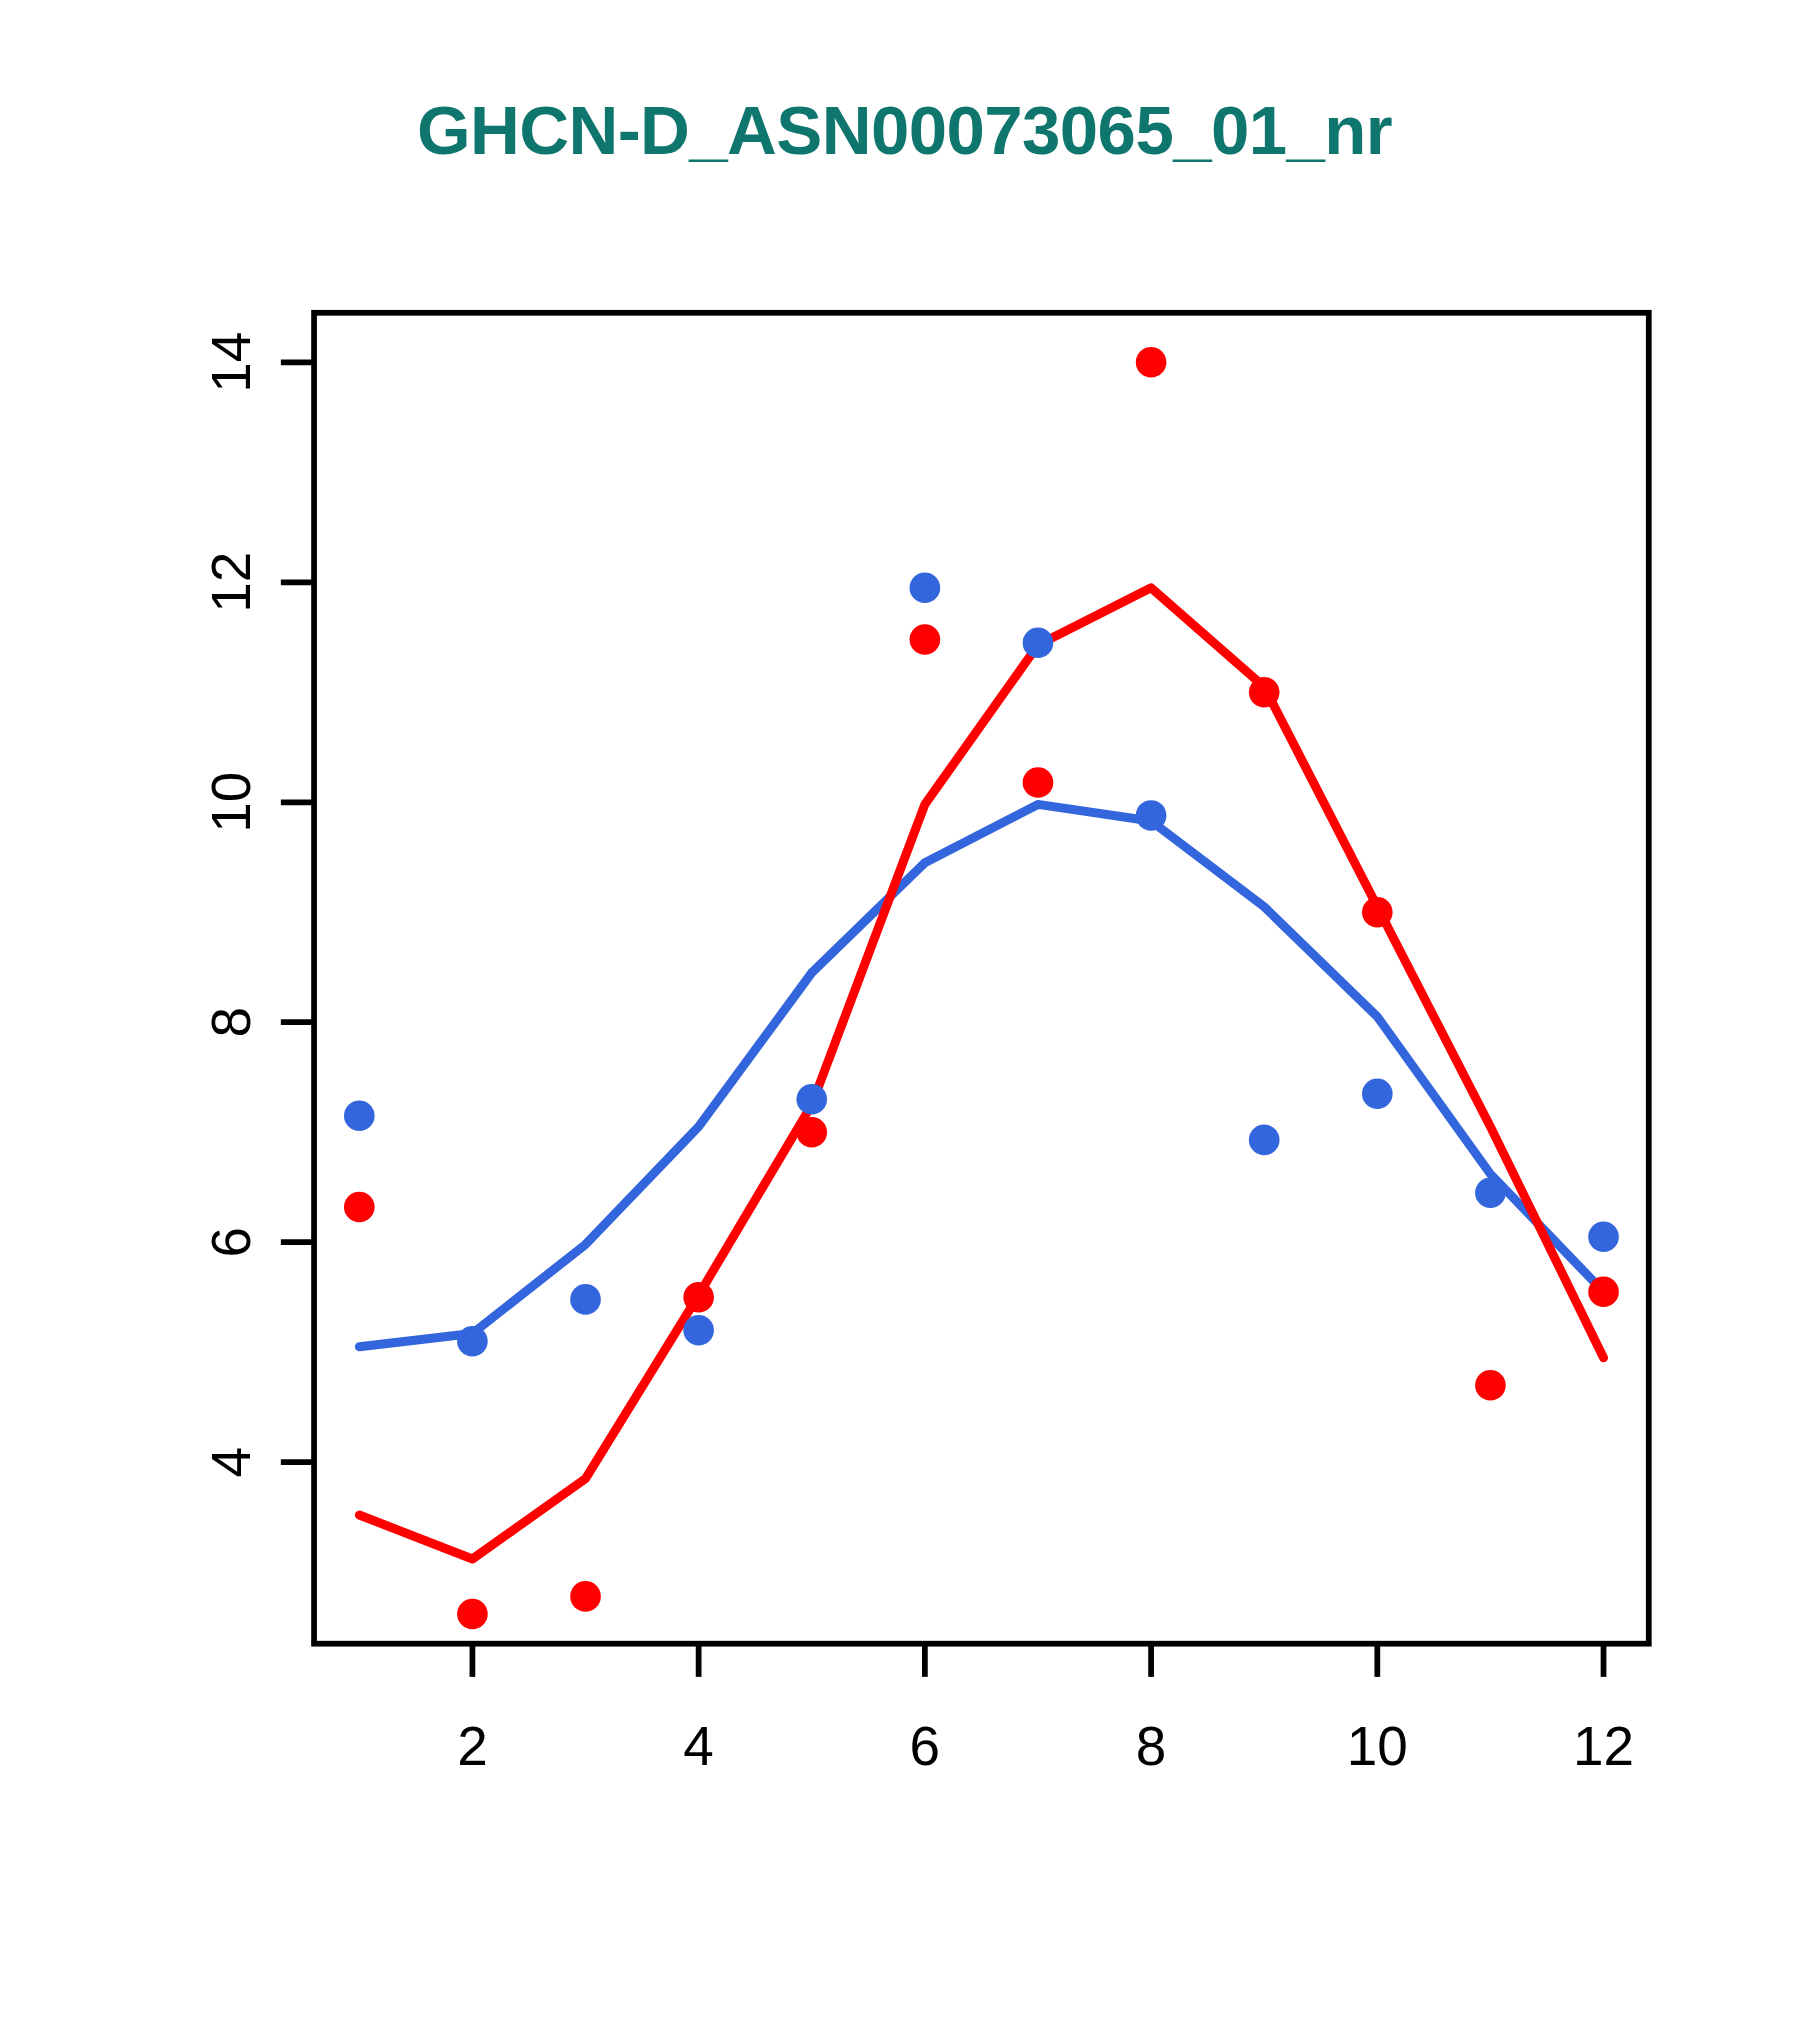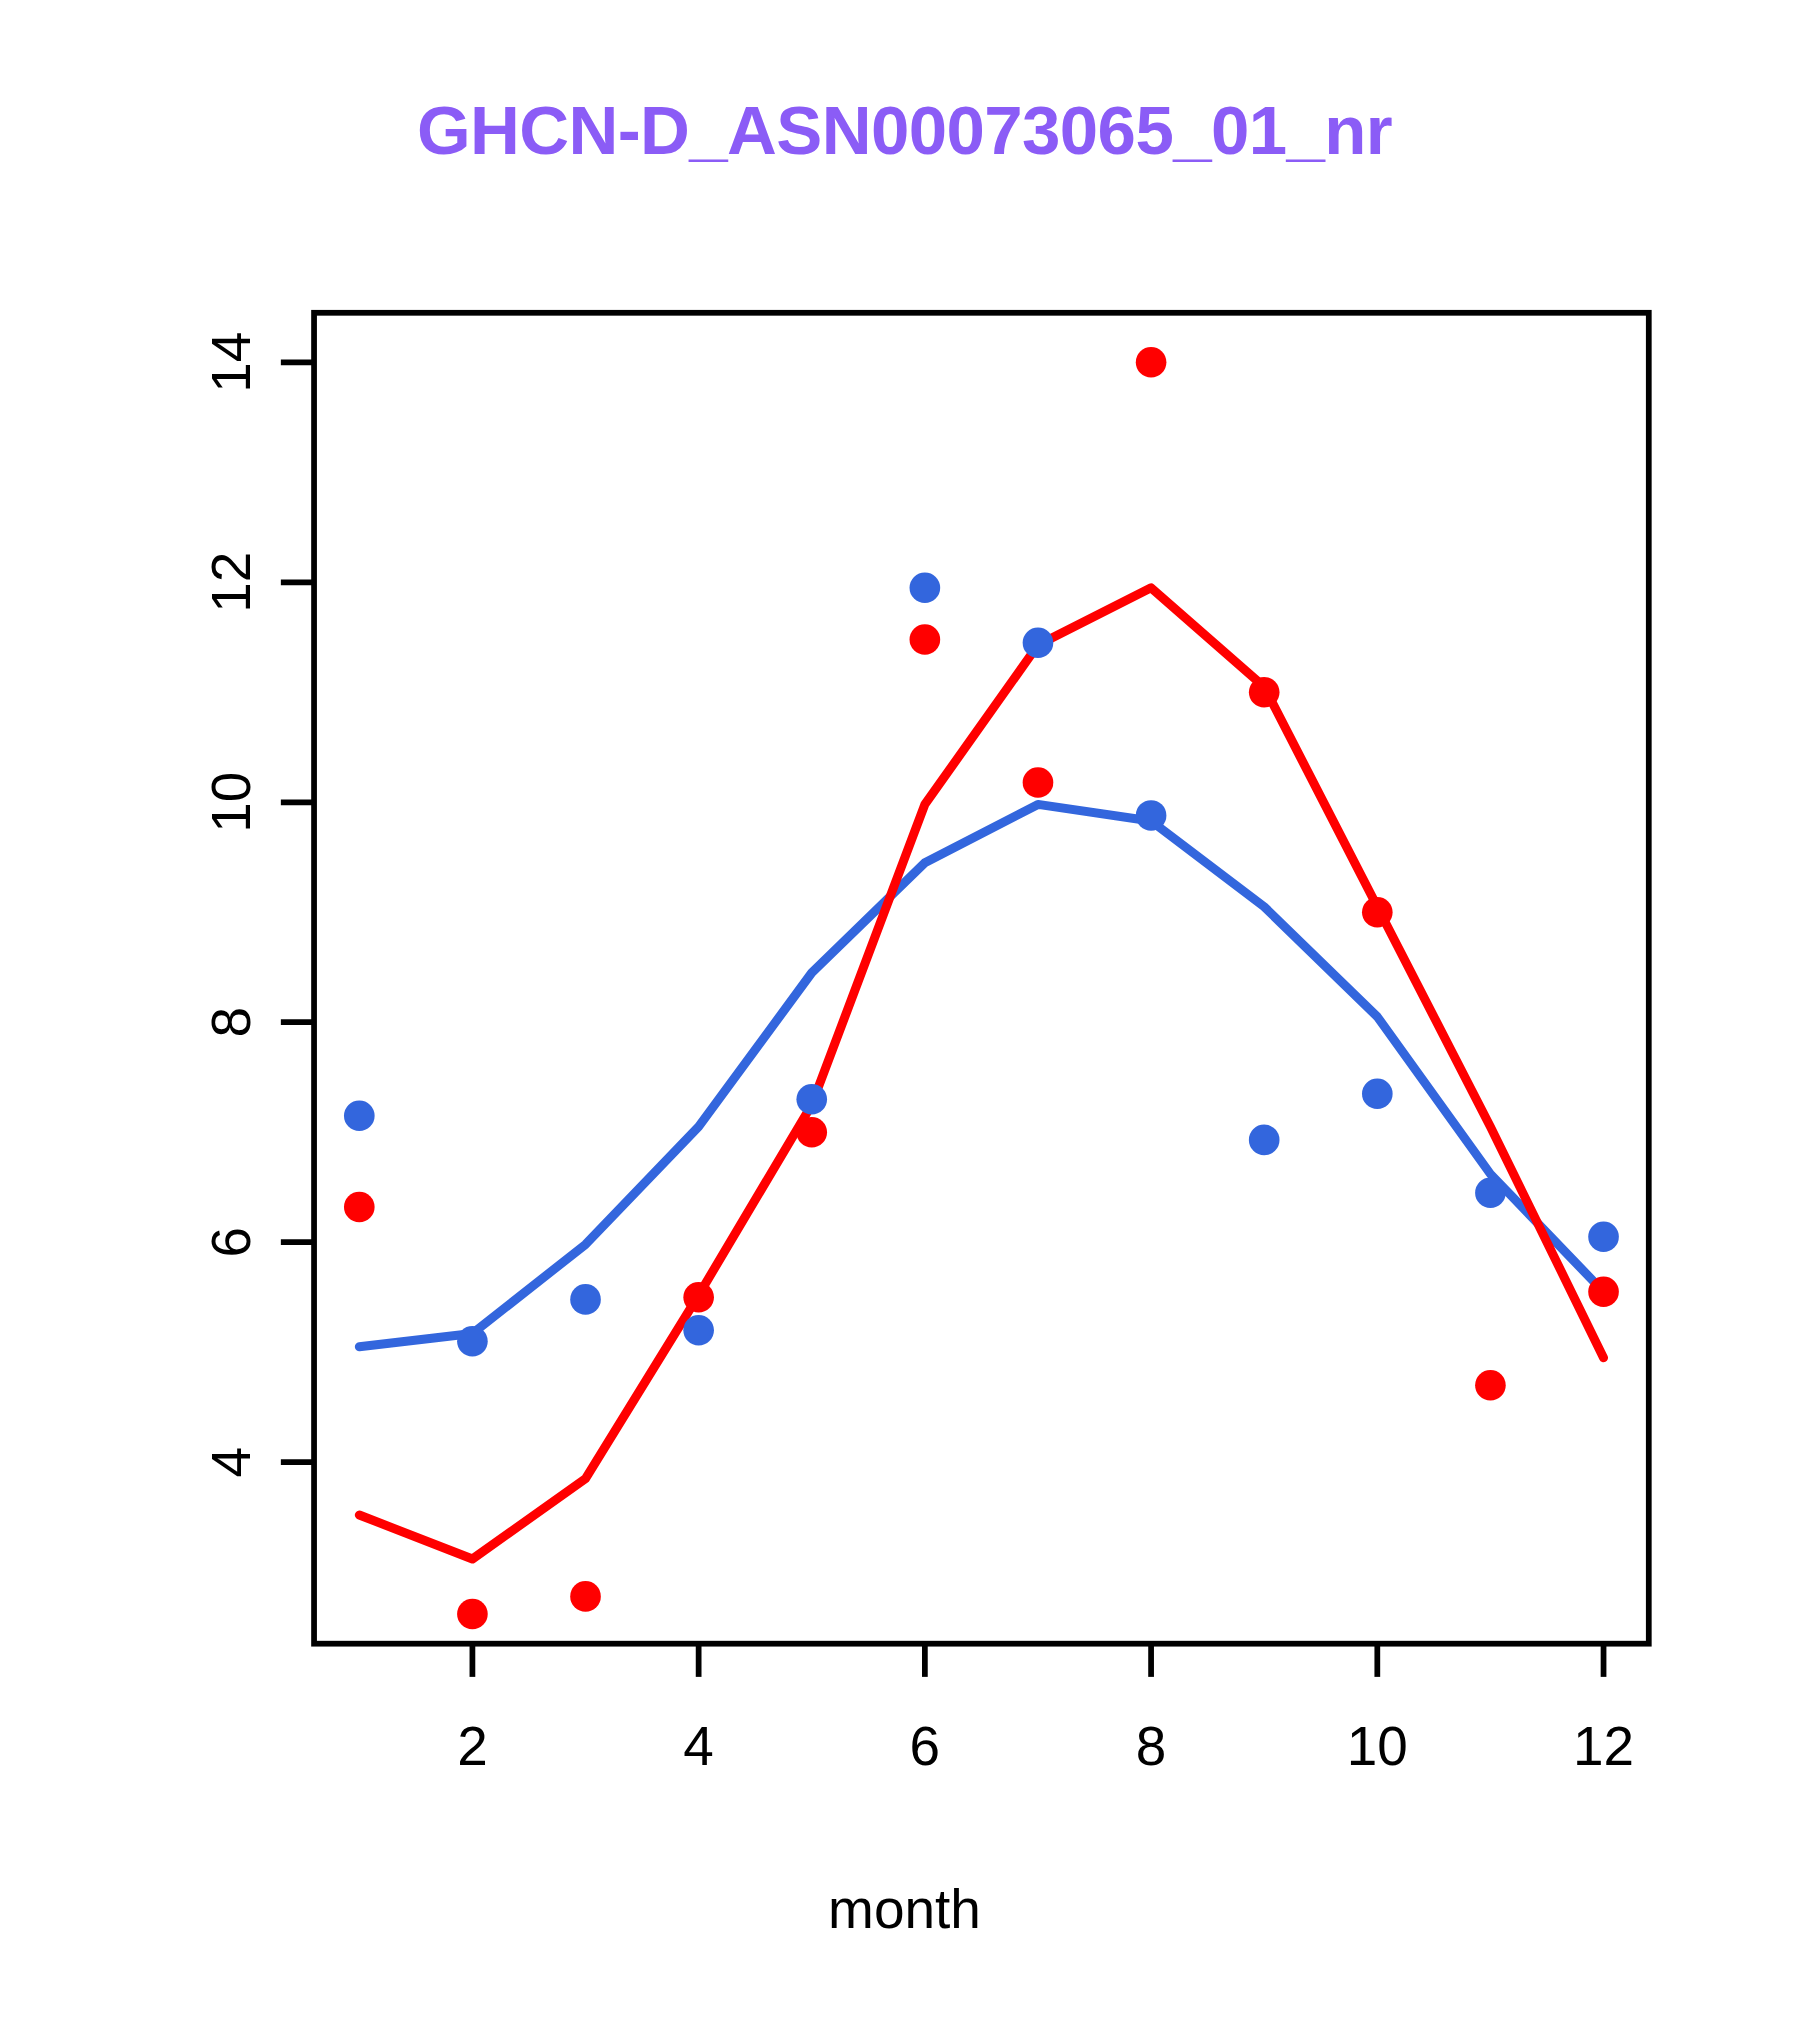--- a/index.html
+++ b/index.html
@@ -1,21 +1,21 @@
 <!DOCTYPE html>
 <html style="font-size:10.2px"><head>
 <meta charset="utf-8">
 <style>
   html,body{margin:0;padding:0;background:#ffffff;}
   body{width:1809px;height:2035px;font-family:"Liberation Sans",sans-serif;overflow:hidden;}
   #root{position:relative;width:1809px;height:2035px;background:#fff;}
   #title{
     position:absolute;left:0;top:96px;width:1809px;text-align:center;
     font-family:"Liberation Sans",sans-serif;font-weight:bold;
-    font-size:69px;letter-spacing:-0.6px;color:#8b5cf6;line-height:1;
+    font-size:69px;letter-spacing:-0.6px;color:#0f766e;line-height:1;
   }
   #xlab{
     position:absolute;left:0;top:1877px;width:1809px;text-align:center;
     font-size:55px;color:#000;font-family:"Liberation Sans",sans-serif;
   }
   #plotsvg{position:absolute;left:0;top:0;}
   .tick-x{font-size:86px;fill:#000;font-family:"Liberation Sans",sans-serif;text-anchor:middle;}
   .tick-y{font-size:86px;fill:#000;font-family:"Liberation Sans",sans-serif;text-anchor:middle;}
 </style>
 </head>
@@ -78,16 +78,15 @@
         <text x="2512.1186440677966" y="2765" class="tick-x">12</text>
         <text x="362" y="2290.681818181818" class="tick-y" transform="rotate(-90 362 2290.681818181818)" dominant-baseline="central">4</text>
         <text x="362" y="1946.0537190082646" class="tick-y" transform="rotate(-90 362 1946.0537190082646)" dominant-baseline="central">6</text>
         <text x="362" y="1601.4256198347107" class="tick-y" transform="rotate(-90 362 1601.4256198347107)" dominant-baseline="central">8</text>
         <text x="362" y="1256.797520661157" class="tick-y" transform="rotate(-90 362 1256.797520661157)" dominant-baseline="central">10</text>
         <text x="362" y="912.1694214876034" class="tick-y" transform="rotate(-90 362 912.1694214876034)" dominant-baseline="central">12</text>
         <text x="362" y="567.5413223140495" class="tick-y" transform="rotate(-90 362 567.5413223140495)" dominant-baseline="central">14</text>
       </g>
   </svg>
 
-  <div id="xlab">month</div>
 
 </div>
 
 
 </body></html>

